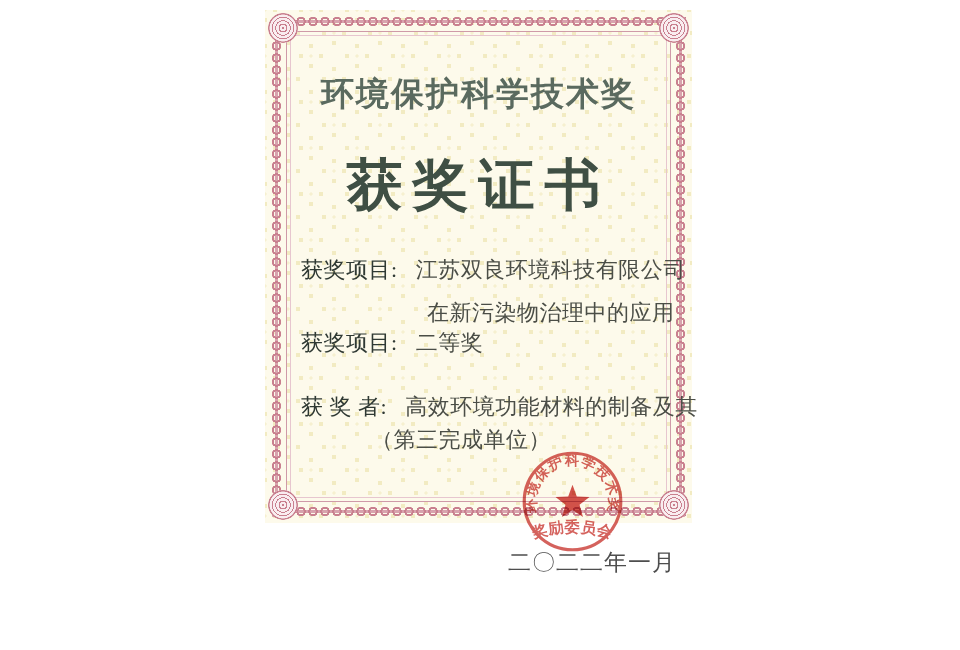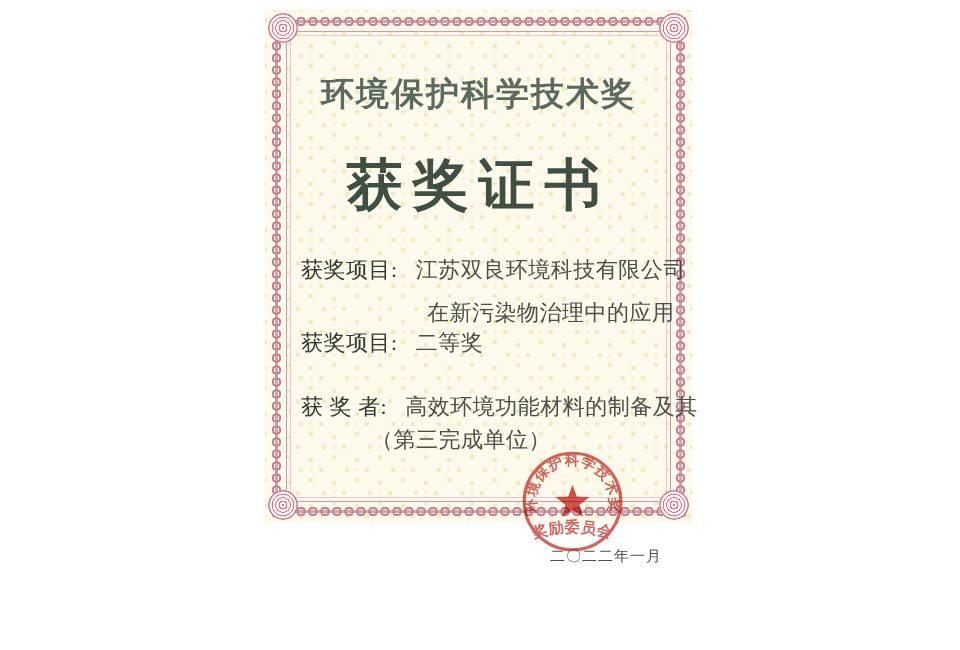--- a/index.html
+++ b/index.html
@@ -80,21 +80,21 @@
   .r3{top:73px;left:0;}
   .r4{top:137px;left:0;}
   .r5{top:170px;left:70px;}
 
   .seal{position:absolute;left:255px;top:439px;width:105px;height:105px;z-index:4;
     opacity:0.9;mix-blend-mode:multiply;}
   .seal text{fill:#d0514b;font-weight:bold;font-family:"Liberation Serif",serif;}
 
   .issue-date{
     position:absolute;left:243px;top:537px;z-index:3;
-    font-size:15px;color:#4e4e4e;letter-spacing:1px;white-space:nowrap;margin-left:42px;
+    font-size:23px;color:#4e4e4e;letter-spacing:1px;white-space:nowrap;
   }
   .cert-no{
     position:absolute;left:38px;top:570px;z-index:2;
     font-size:19px;color:#47483f;white-space:nowrap;
   }
   .cert-no .no-label{font-weight:bold;letter-spacing:1px;}
   .cert-no .no-value{letter-spacing:1px;}
 </style>
 </head>
 <body>

